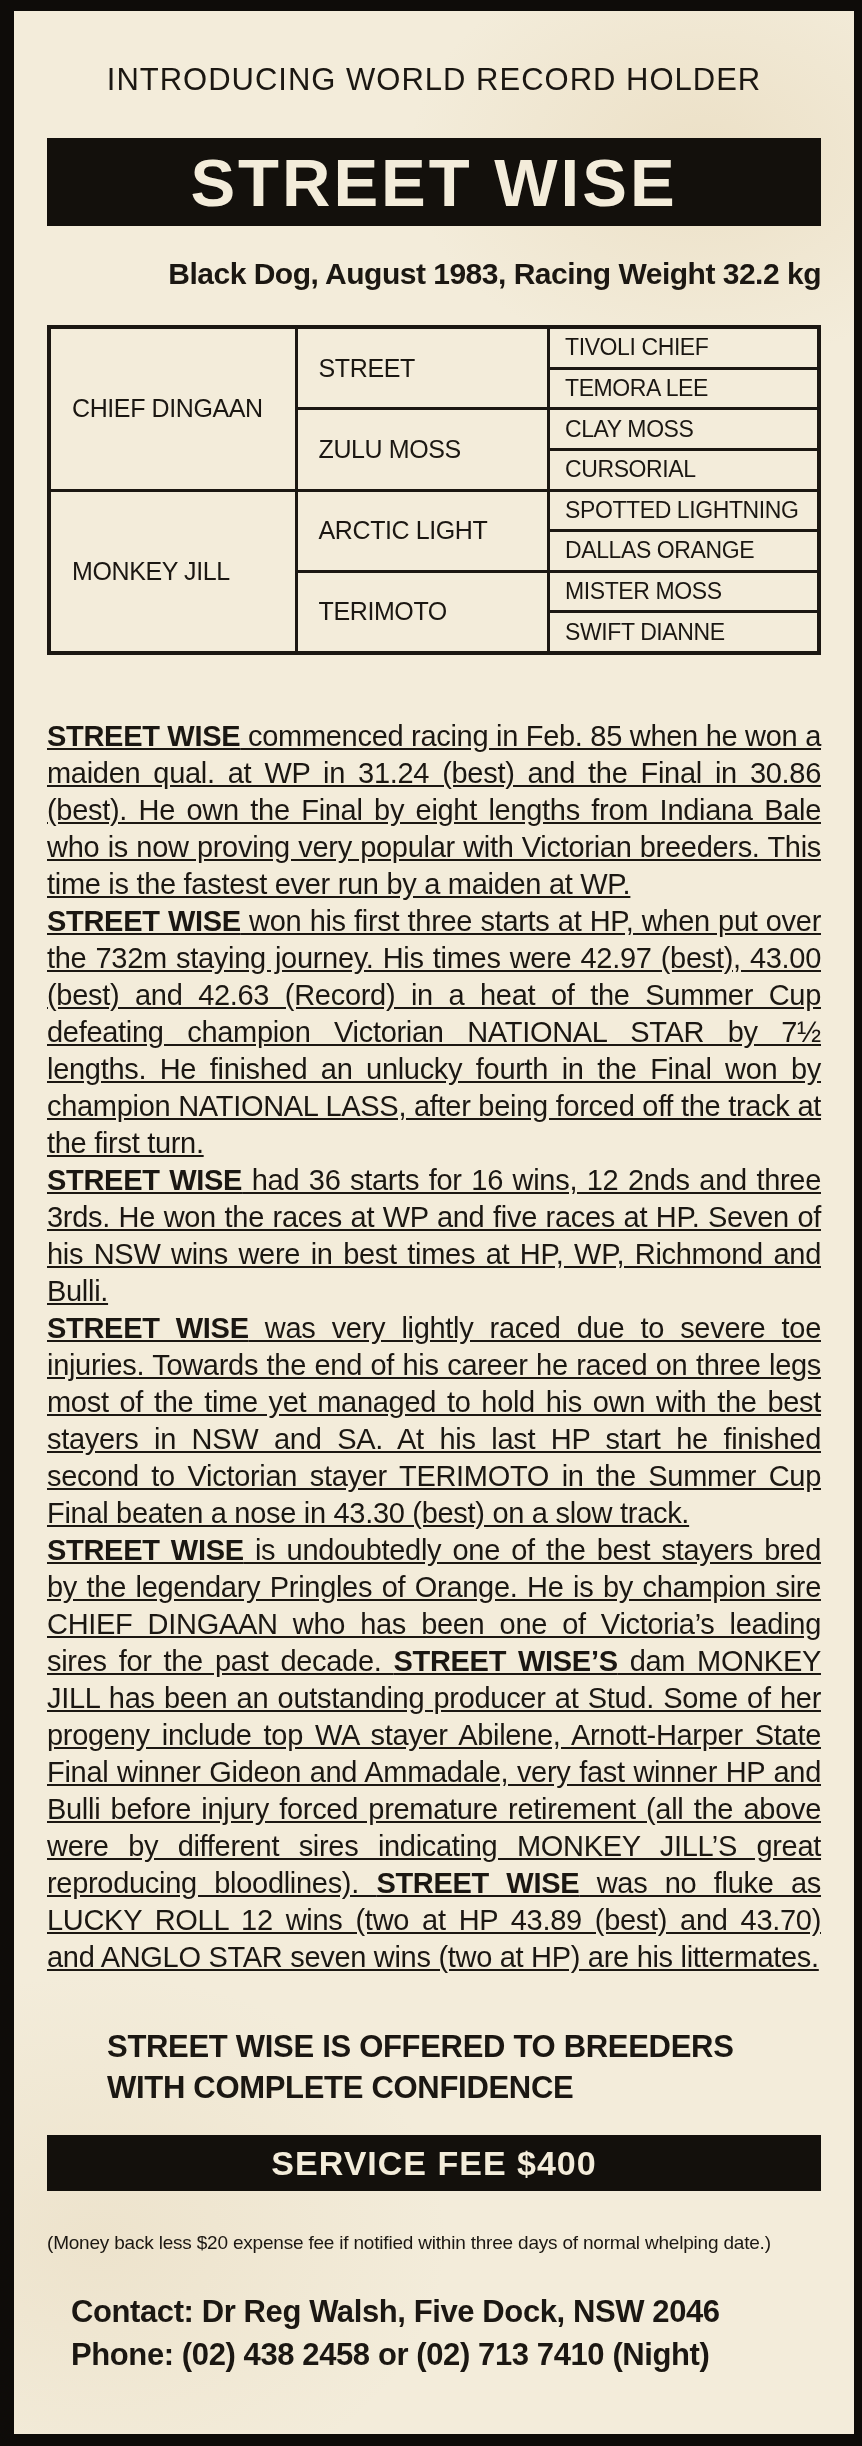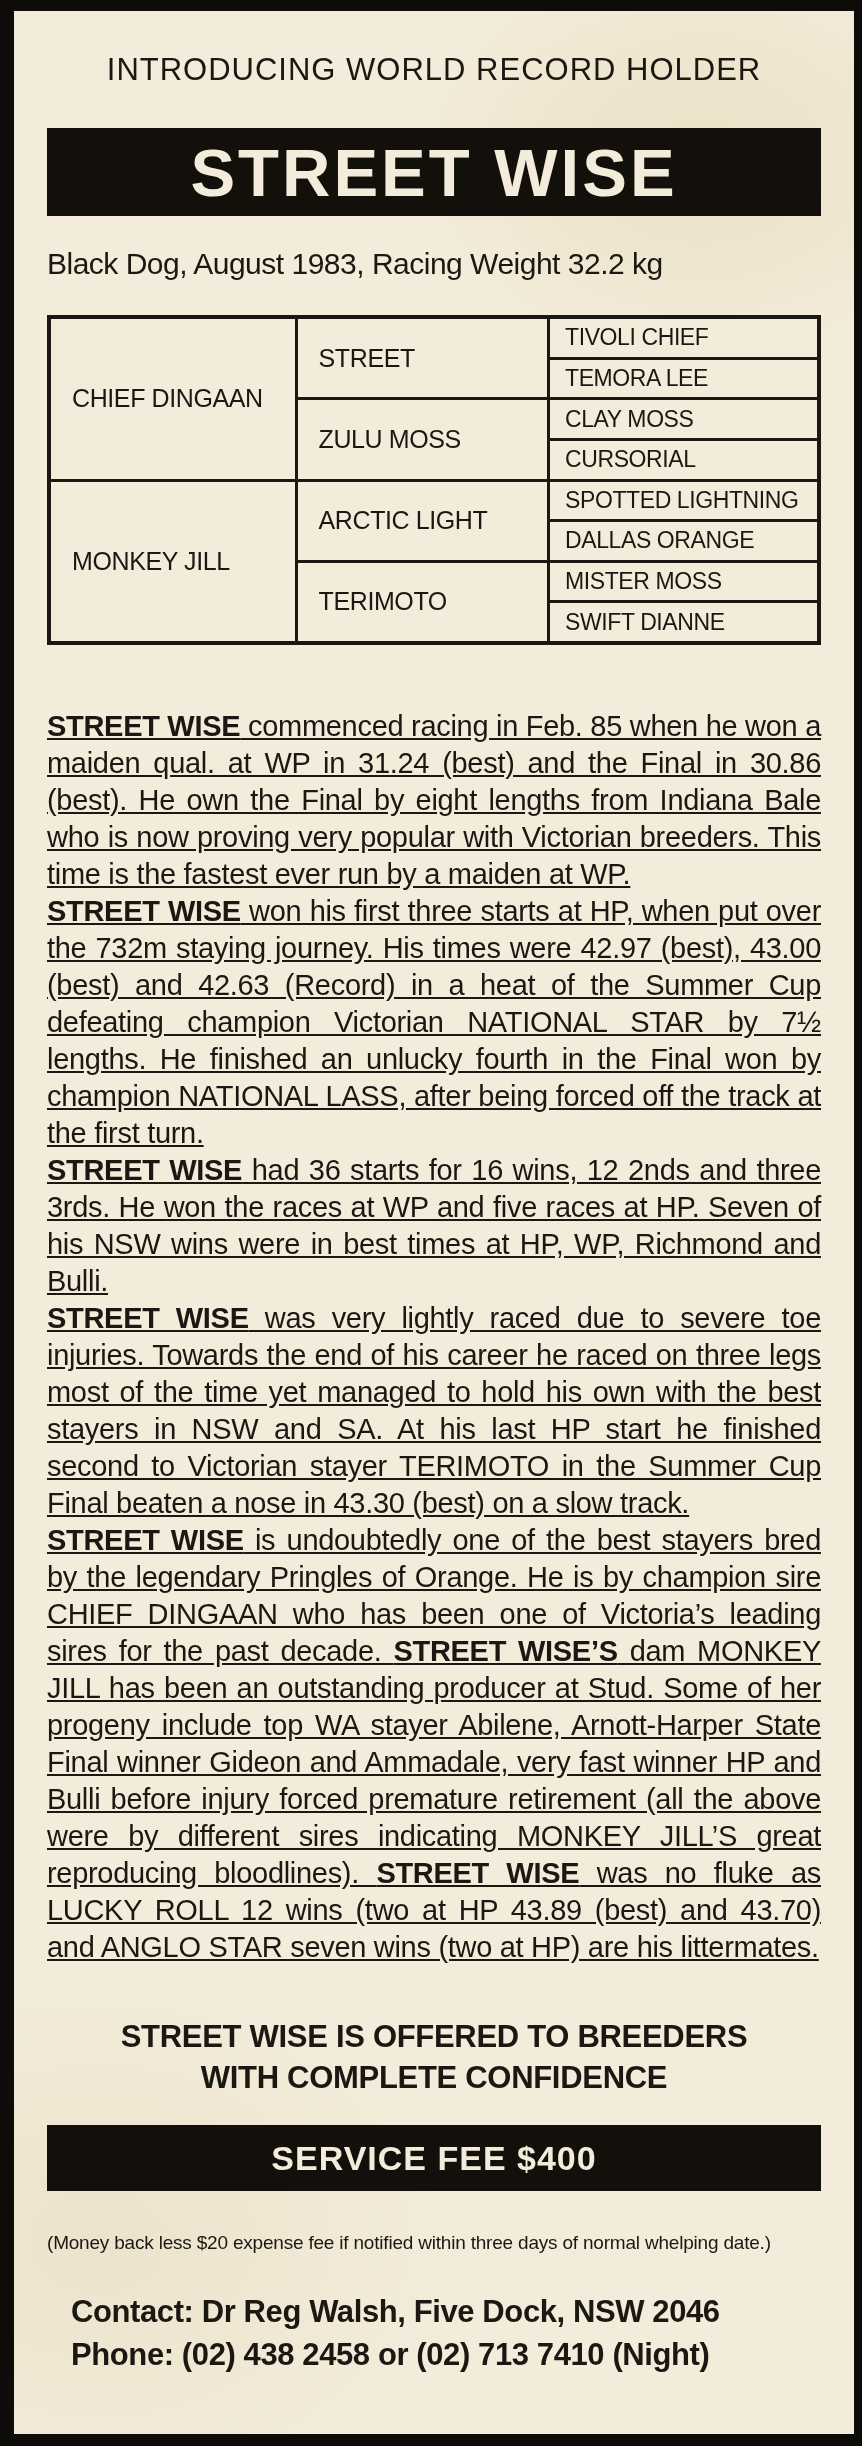--- a/index.html
+++ b/index.html
@@ -21,21 +21,21 @@
     height:2446px;
     background:#0e0c09;
   }
   .paper{
     position:absolute;
     left:14px; top:11px; right:8px; bottom:12px;
     background:
       radial-gradient(ellipse 420px 300px at 82% 6%, rgba(214,188,140,.25), transparent 70%),
       radial-gradient(ellipse 500px 380px at 10% 92%, rgba(210,186,142,.18), transparent 70%),
       var(--paper);
-    padding:4px 33px;
+    padding:14px 33px;
     overflow:hidden;
   }
   .intro-heading{
     margin-top:37px;
     text-align:center;
     font-size:31px;
     font-weight:400;
     letter-spacing:1px;
     line-height:36px;
     white-space:nowrap;
@@ -50,23 +50,23 @@
   }
   .title-banner .title{
     color:var(--paper);
     font-size:67px;
     font-weight:700;
     letter-spacing:3px;
     white-space:nowrap;
   }
   .subtitle{
     margin-top:31px;
-    text-align:left;
+    text-align:right;
     font-size:30px;
-    font-weight:400;
+    font-weight:700;
     letter-spacing:-0.5px;
     white-space:nowrap;
   }
   .pedigree{
     margin-top:34px;
     height:330px;
     display:grid;
     grid-template-columns:250fr 256fr 274fr;
     grid-template-rows:repeat(8,1fr);
     gap:3px;
@@ -99,30 +99,29 @@
   .body-text p{
     font-size:29px;
     line-height:37px;
     letter-spacing:-0.3px;
     text-align:justify;
     text-decoration:underline;
   }
   .body-text b{ letter-spacing:-0.3px; }
   .offer-heading{
     margin-top:50px;
-    text-align:center;
     font-size:31px;
     font-weight:700;
     line-height:41px;
     letter-spacing:-0.3px;
     padding:0 60px;
   }
   .fee-banner{
     margin-top:27px;
-    height:66px;
+    height:56px;
     background:var(--black);
     display:flex;
     align-items:center;
     justify-content:center;
   }
   .fee-banner .fee-text{
     color:var(--paper);
     font-size:34px;
     font-weight:700;
     letter-spacing:1px;

